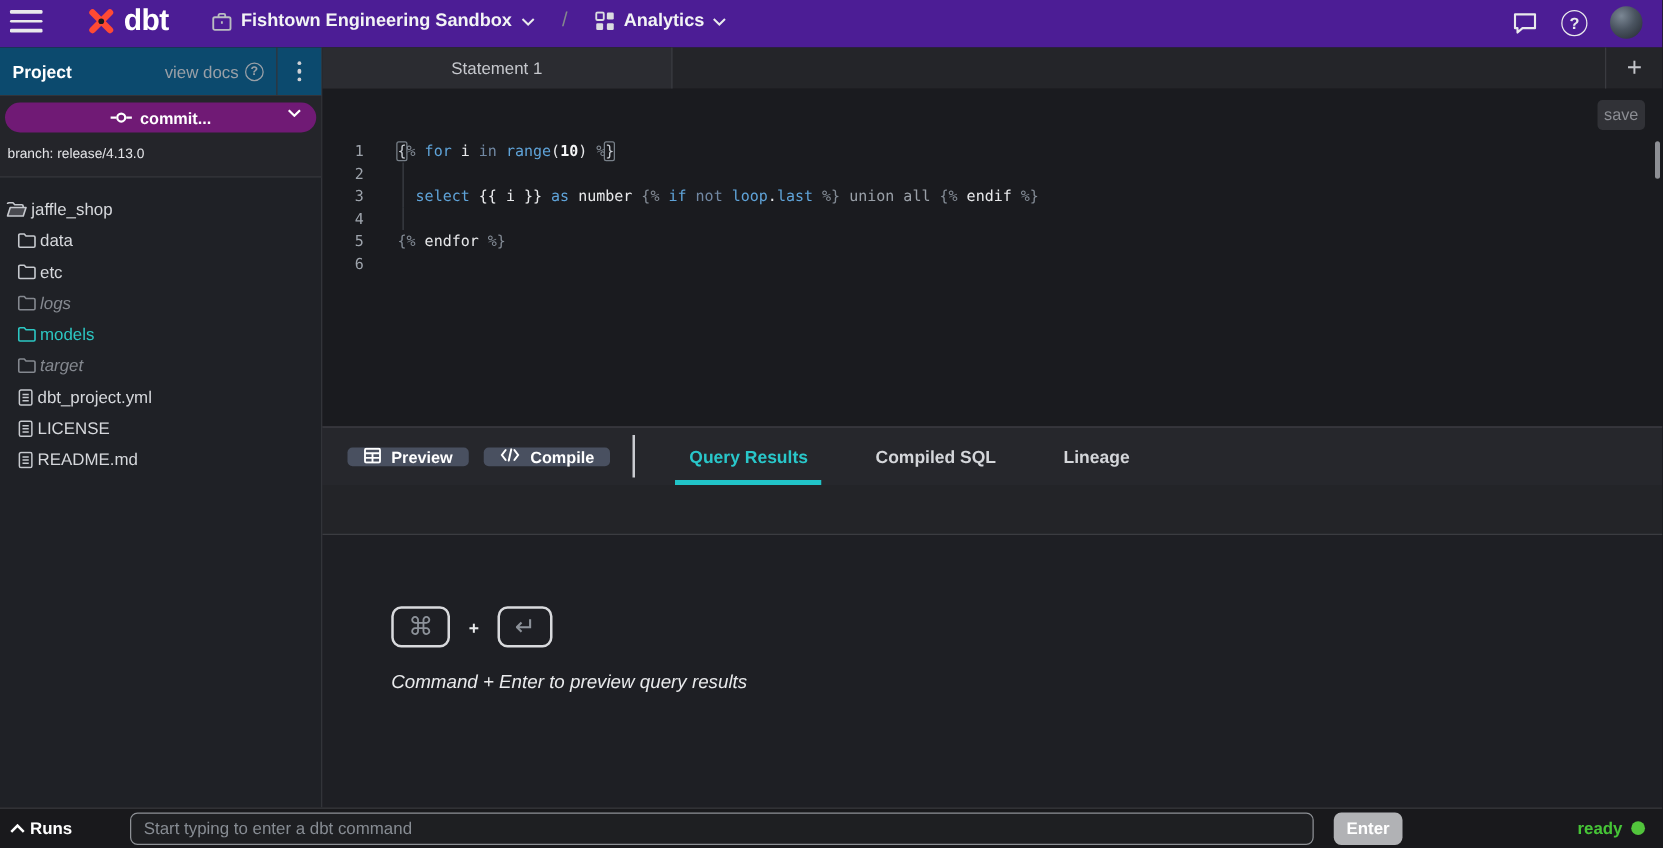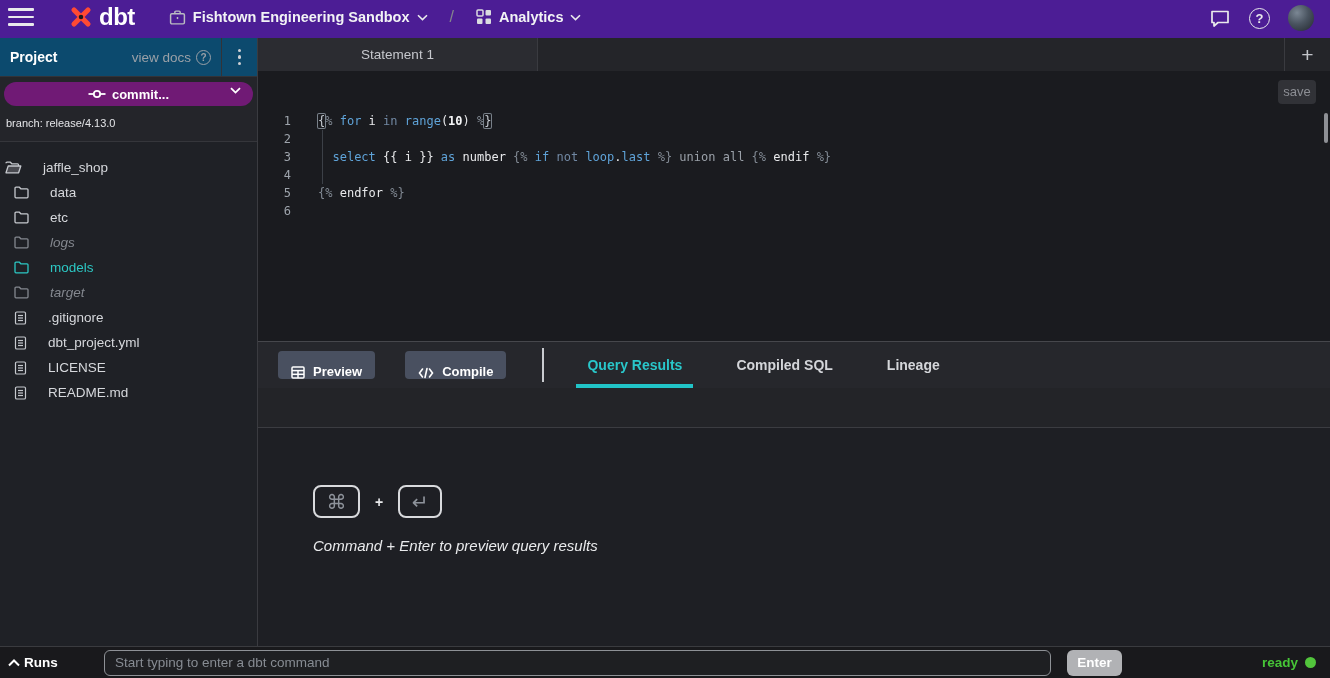--- a/index.html
+++ b/index.html
@@ -39,21 +39,21 @@
   .kebab { display:flex; flex-direction:column; gap:3px; }
   .kebab i { width:3.5px; height:3.5px; border-radius:50%; background:#cfd1d5; }
 
   .vcs-area { background:#24252a; padding:5px 4px 12px 4px; border-bottom:1px solid #35363b; }
   .commit-btn { height:24px; width:100%; border:none; border-radius:12px; display:flex; align-items:center; cursor:pointer; color:#fff; font-family:inherit; position:relative; }
   .commit-center { flex:1; display:flex; align-items:center; justify-content:center; gap:6px; font-size:13px; font-weight:700; color:#fff; }
   .commit-caret { position:absolute; right:12px; top:5px; }
   .branch-label { margin:11px 0 0 2px; font-size:11px; color:#e4e5e8; }
 
   .tree { flex:1; padding-top:13px; overflow:hidden; }
-  .tree-row { height:25px; display:flex; align-items:center; gap:21px; font-size:13.5px; padding-left:14px; cursor:pointer; color:#d6d8dc; }
+  .tree-row { height:25px; display:flex; align-items:center; gap:3px; font-size:13.5px; padding-left:14px; cursor:pointer; color:#d6d8dc; }
   .tree-row.root { padding-left:5px; }
   .tree-row.muted-italic { color:#84888f; font-style:italic; }
   .tree-row .ticon { flex:0 0 auto; }
 
   
   .tabbar { height:33px; flex:0 0 33px; background:#242529; display:flex; align-items:stretch; }
   .edit-tab { width:280px; background:#2b2c31; border-right:1px solid #3a3b40; display:flex; align-items:center; justify-content:center; font-size:13.5px; color:#c6c8cd; cursor:pointer; }
   .tab-spacer { flex:1; }
   .newtab-btn { width:46px; border-left:1px solid #3a3b40; display:flex; align-items:center; justify-content:center; font-size:21px; font-weight:400; color:#c3c5ca; cursor:pointer; }
   .edit-toolbar { height:41px; flex:0 0 41px; background:#1a1b1f; display:flex; align-items:center; justify-content:flex-end; padding-right:14px; }
@@ -68,21 +68,21 @@
   .tok-d { color:#828a94; }
   .tok-g { color:#9aa0a8; }
   .tok-p { color:#e8e9eb; }
   .tok-n { color:#f5f6f7; font-weight:700; }
   .tok-box { color:#c7ccd2; box-shadow:0 0 0 1px #788089; border-radius:1px; }
   .indent-guide { position:absolute; left:16px; top:0; bottom:0; width:1px; background:#3c4047; }
   .editor-scrollthumb { position:absolute; top:1px; right:2px; width:4px; height:30px; background:#8e9095; border-radius:2px; cursor:grab; }
 
   
   .results-header { height:47px; flex:0 0 47px; background:#26272c; border-top:1px solid #46474c; display:flex; align-items:center; padding-left:20px; }
-  .action-btn { height:28px; display:flex; align-items:flex-end; gap:8px; background:#495060; border:none; border-radius:4px; color:#fff; font-size:13px; font-weight:700; font-family:inherit; padding:0 13px; margin-right:30px; cursor:pointer; }
+  .action-btn { height:15px; display:flex; align-items:flex-start; gap:8px; background:#495060; border:none; border-radius:4px; color:#fff; font-size:13px; font-weight:700; font-family:inherit; padding:0 13px; margin-right:12px; cursor:pointer; }
   .hdr-divider { width:2px; height:34px; background:#c9cbd0; margin:0 16px 0 6px; }
   .result-tabs { display:flex; align-items:stretch; height:100%; }
   .rtab { display:flex; align-items:center; padding:0 11px; margin:0 16px; font-size:14px; font-weight:600; color:#d4d6da; cursor:pointer; position:relative; }
   .rtab.active { color:#29c7ca; }
   .rtab.active::after { content:""; position:absolute; left:0; right:0; bottom:0; height:4px; background:#21c4c8; }
   .results-substrip { height:40px; flex:0 0 40px; background:#232428; border-bottom:1px solid #3b3c41; }
   .results-body { flex:1; background:#1e1f24; padding:57px 0 0 55px; }
   .hint-keys { display:flex; align-items:center; }
   .key { width:47px; height:33px; border:2px solid #d9dadd; border-radius:8px; display:flex; align-items:center; justify-content:center; font-size:20px; color:#8d929a; background:transparent; }
   .key.return { width:44px; }
@@ -250,31 +250,20 @@
           </span>
           <span>models</span>
         </div>
         <div class="tree-row muted-italic">
           <span>
             <svg class="ticon" width="15" height="13" viewBox="0 0 15 13" fill="none" stroke="#84888f" stroke-width="1.3" stroke-linejoin="round">
               <path d="M1 2.2 a1 1 0 0 1 1-1 h3.4 l1.4 1.6 h6.2 a1 1 0 0 1 1 1 v7 a1 1 0 0 1-1 1 h-11 a1 1 0 0 1-1-1 z"></path>
             </svg>
           </span>
           <span>target</span>
-        </div>
-        <div class="tree-row">
-          <span>
-            <svg class="ticon" width="13" height="14" viewBox="0 0 13 14" fill="none" stroke="#c6c9ce" stroke-width="1.2">
-              <rect x="1.5" y="1" width="10" height="12" rx="1.3"></rect>
-              <line x1="4" y1="4.5" x2="9" y2="4.5"></line>
-              <line x1="4" y1="7" x2="9" y2="7"></line>
-              <line x1="4" y1="9.5" x2="9" y2="9.5"></line>
-            </svg>
-          </span>
-          <span>.gitignore</span>
         </div>
         <div class="tree-row">
           <span>
             <svg class="ticon" width="13" height="14" viewBox="0 0 13 14" fill="none" stroke="#c6c9ce" stroke-width="1.2">
               <rect x="1.5" y="1" width="10" height="12" rx="1.3"></rect>
               <line x1="4" y1="4.5" x2="9" y2="4.5"></line>
               <line x1="4" y1="7" x2="9" y2="7"></line>
               <line x1="4" y1="9.5" x2="9" y2="9.5"></line>
             </svg>
           </span>

